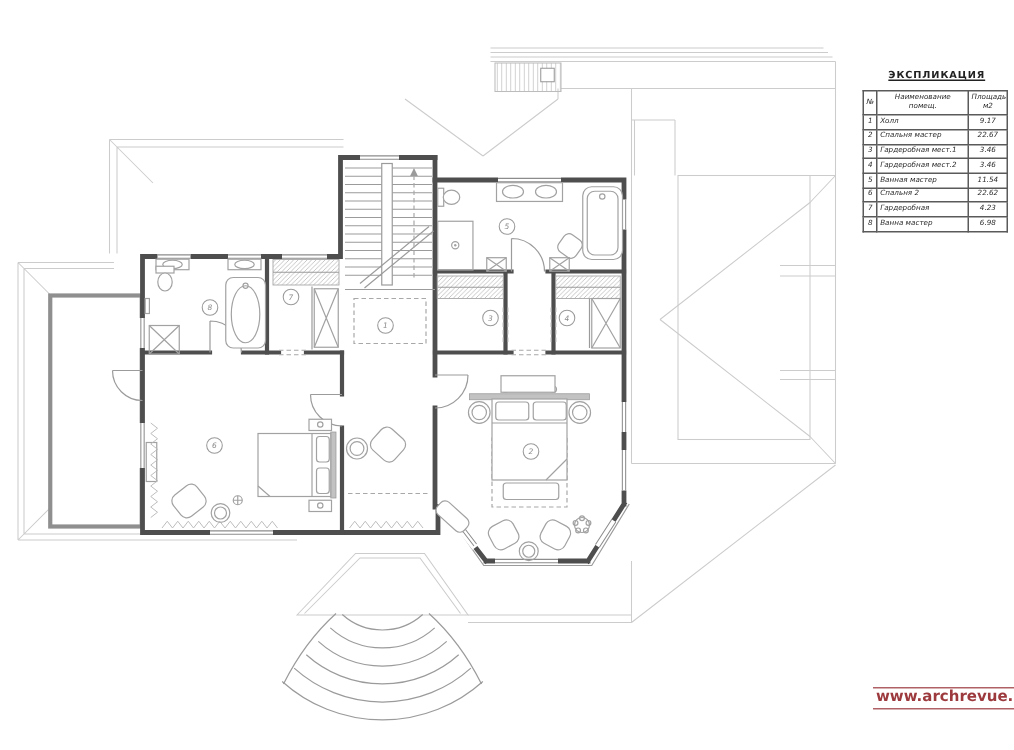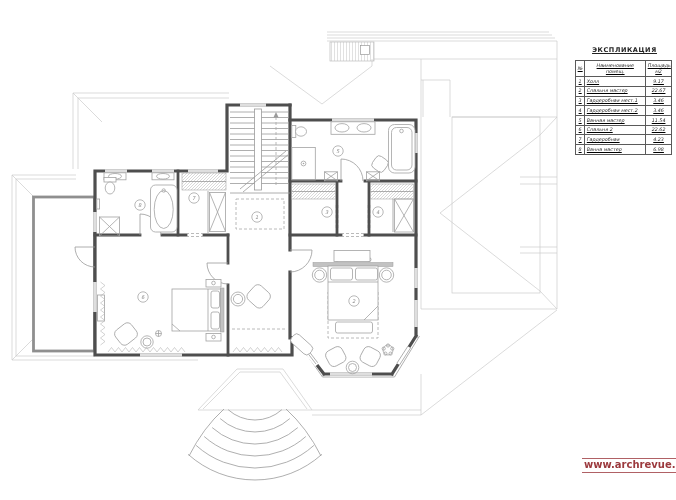--- a/index.html
+++ b/index.html
@@ -1,21 +1,21 @@
 <!DOCTYPE html>
 <html><head>
 <meta charset="utf-8">
 <style>
   html,body{margin:0;padding:0;background:#fff;}
   .sheet{position:relative;width:676px;height:500px;background:#fff;overflow:hidden;
          font-family:"DejaVu Sans",sans-serif;}
   svg{position:absolute;left:0;top:0;}
 
   
-  .legend{position:absolute;left:575px;top:46px;width:99px;text-decoration:underline;}
+  .legend{position:absolute;left:575px;top:46px;width:99px;}
   .legend-title{font:700 6.5px "DejaVu Sans",sans-serif;color:#222;text-align:center;
                 text-decoration:underline;letter-spacing:.6px;margin-bottom:6px;}
   .legend table{border-collapse:collapse;width:97px;table-layout:fixed;}
   .legend th,.legend td{border:.6px solid #5a5a5a;font:italic 4.8px "DejaVu Sans",sans-serif;
                 color:#2a2a2a;padding:1.6px 1.5px;line-height:1.15;overflow:hidden;
                 white-space:nowrap;}
   .legend th{font-style:italic;white-space:normal;text-align:center;height:12px;}
   .legend td.idx{text-align:center;}
   .legend td.num{text-align:center;}
   .col-i{width:9px}.col-n{width:59px}.col-a{width:25px}

